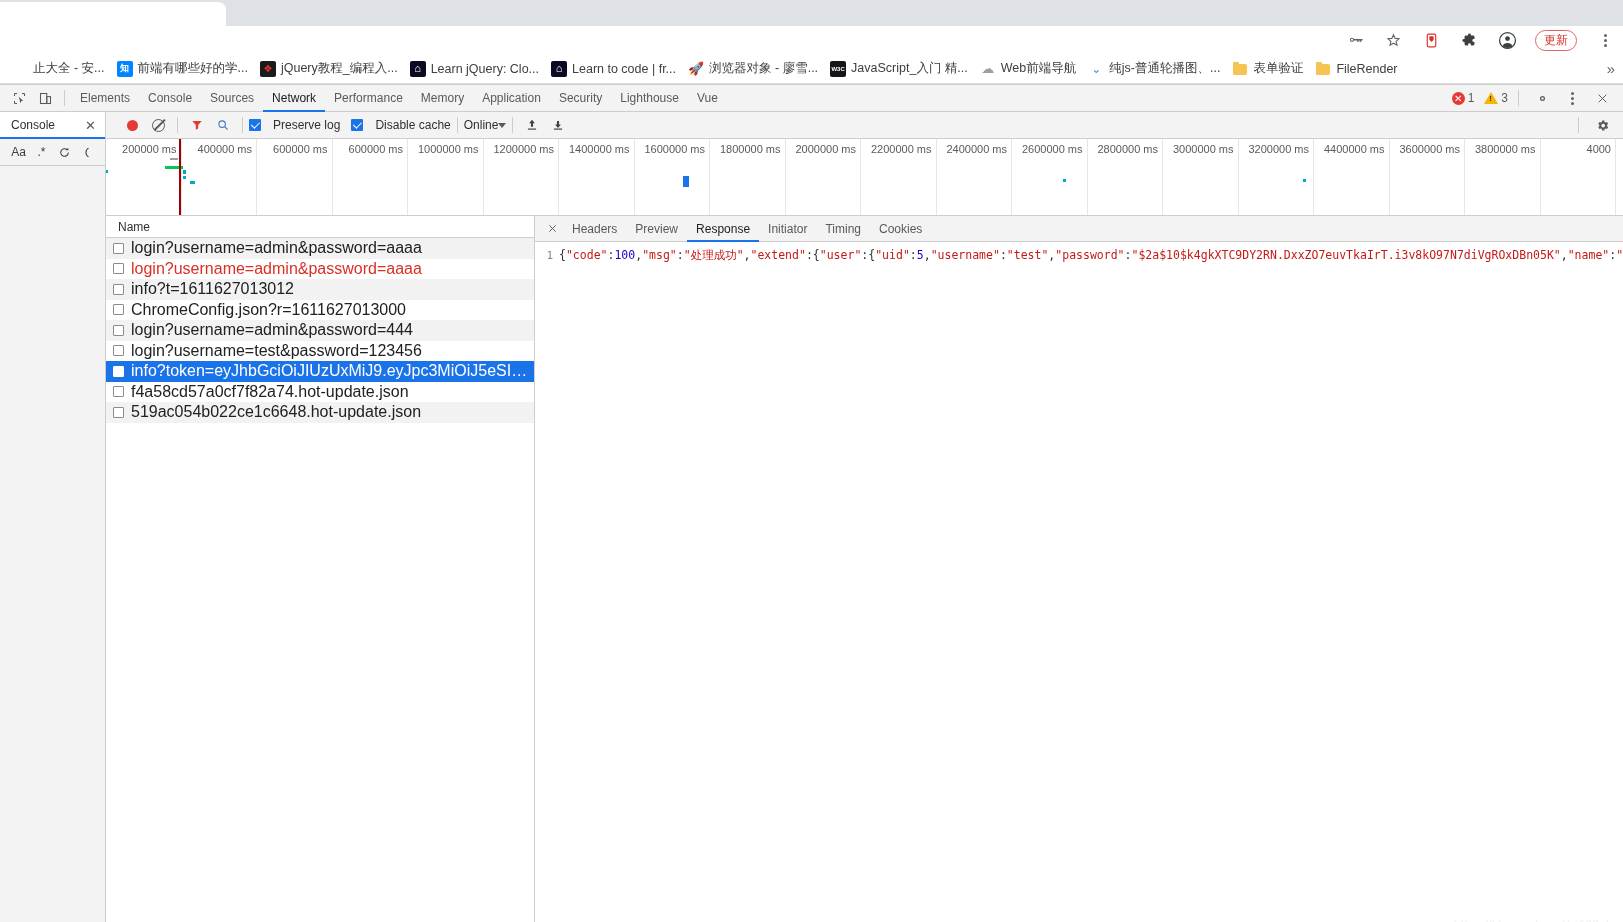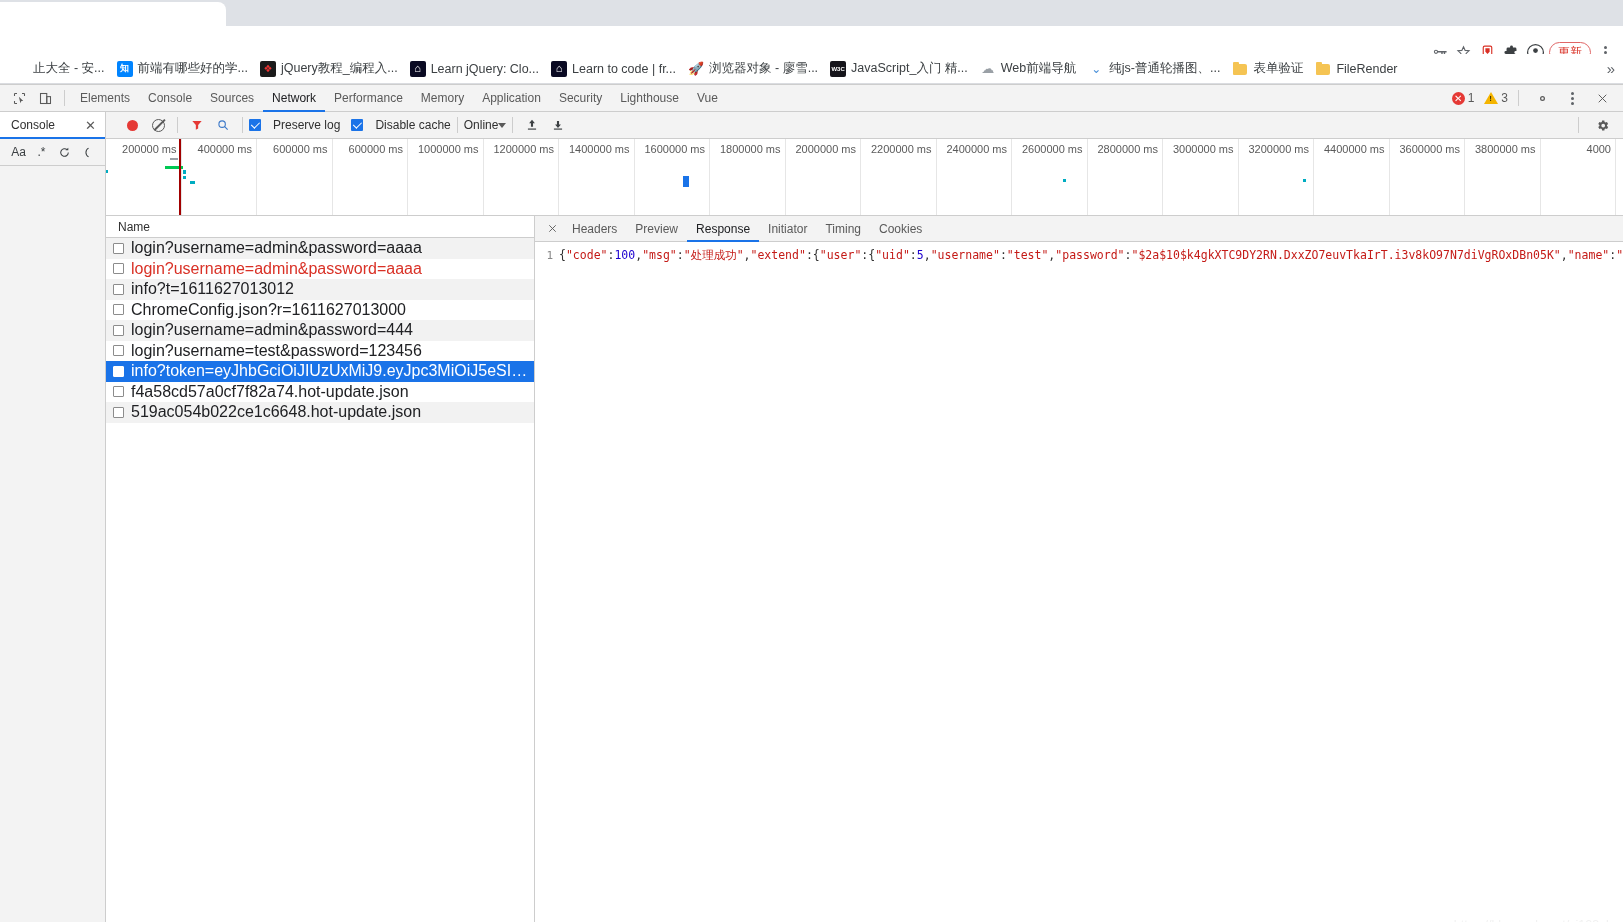--- a/index.html
+++ b/index.html
@@ -37,25 +37,25 @@
   }
 
   .omnibar {
     height: 28px;
     background: #fff;
     position: relative;
     border-bottom: 1px solid #fff;
   }
   .omni-icons {
     position: absolute;
-    right: 8px; top: 12px;
+    right: 8px; top: 0;
     height: 28px;
     display: flex;
     align-items: center;
-    gap: 4px;
+    gap: 18px;
   }
   .omni-icon {
     width: 20px; height: 20px;
     display: flex; align-items: center; justify-content: center;
     color: #5f6368;
   }
   .update-pill {
     border: 1px solid #e06666;
     color: #d93025;
     border-radius: 11px;

